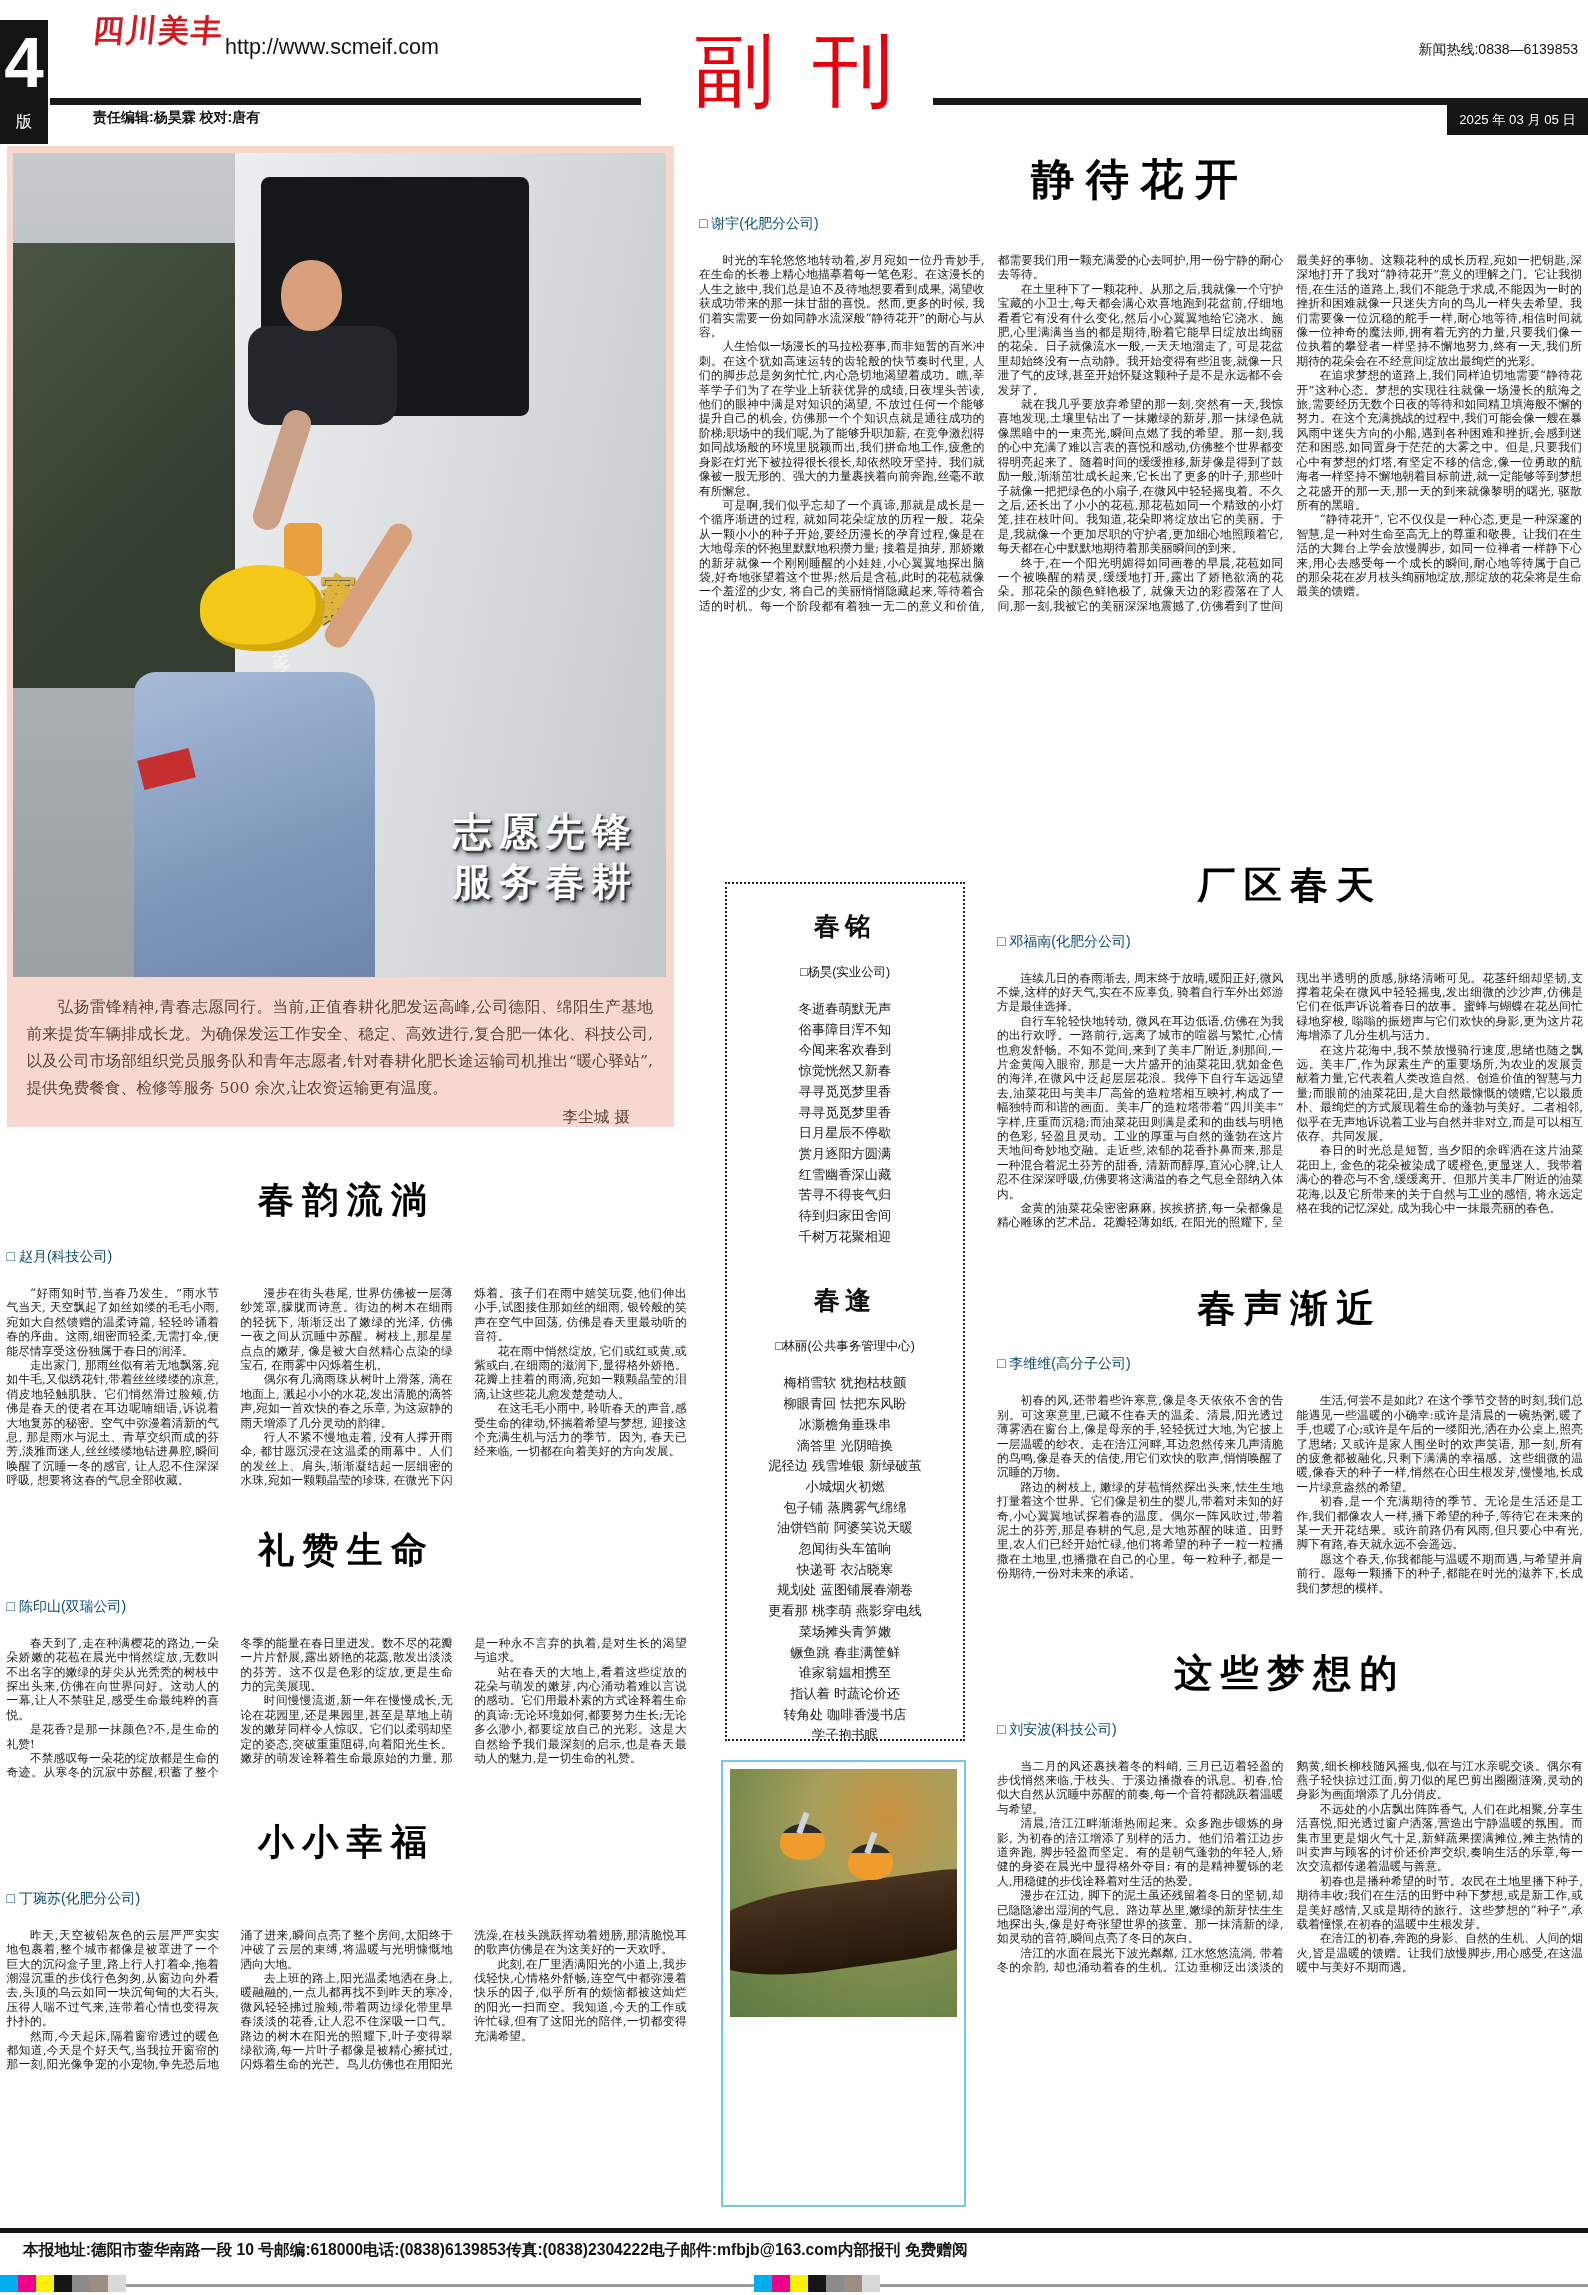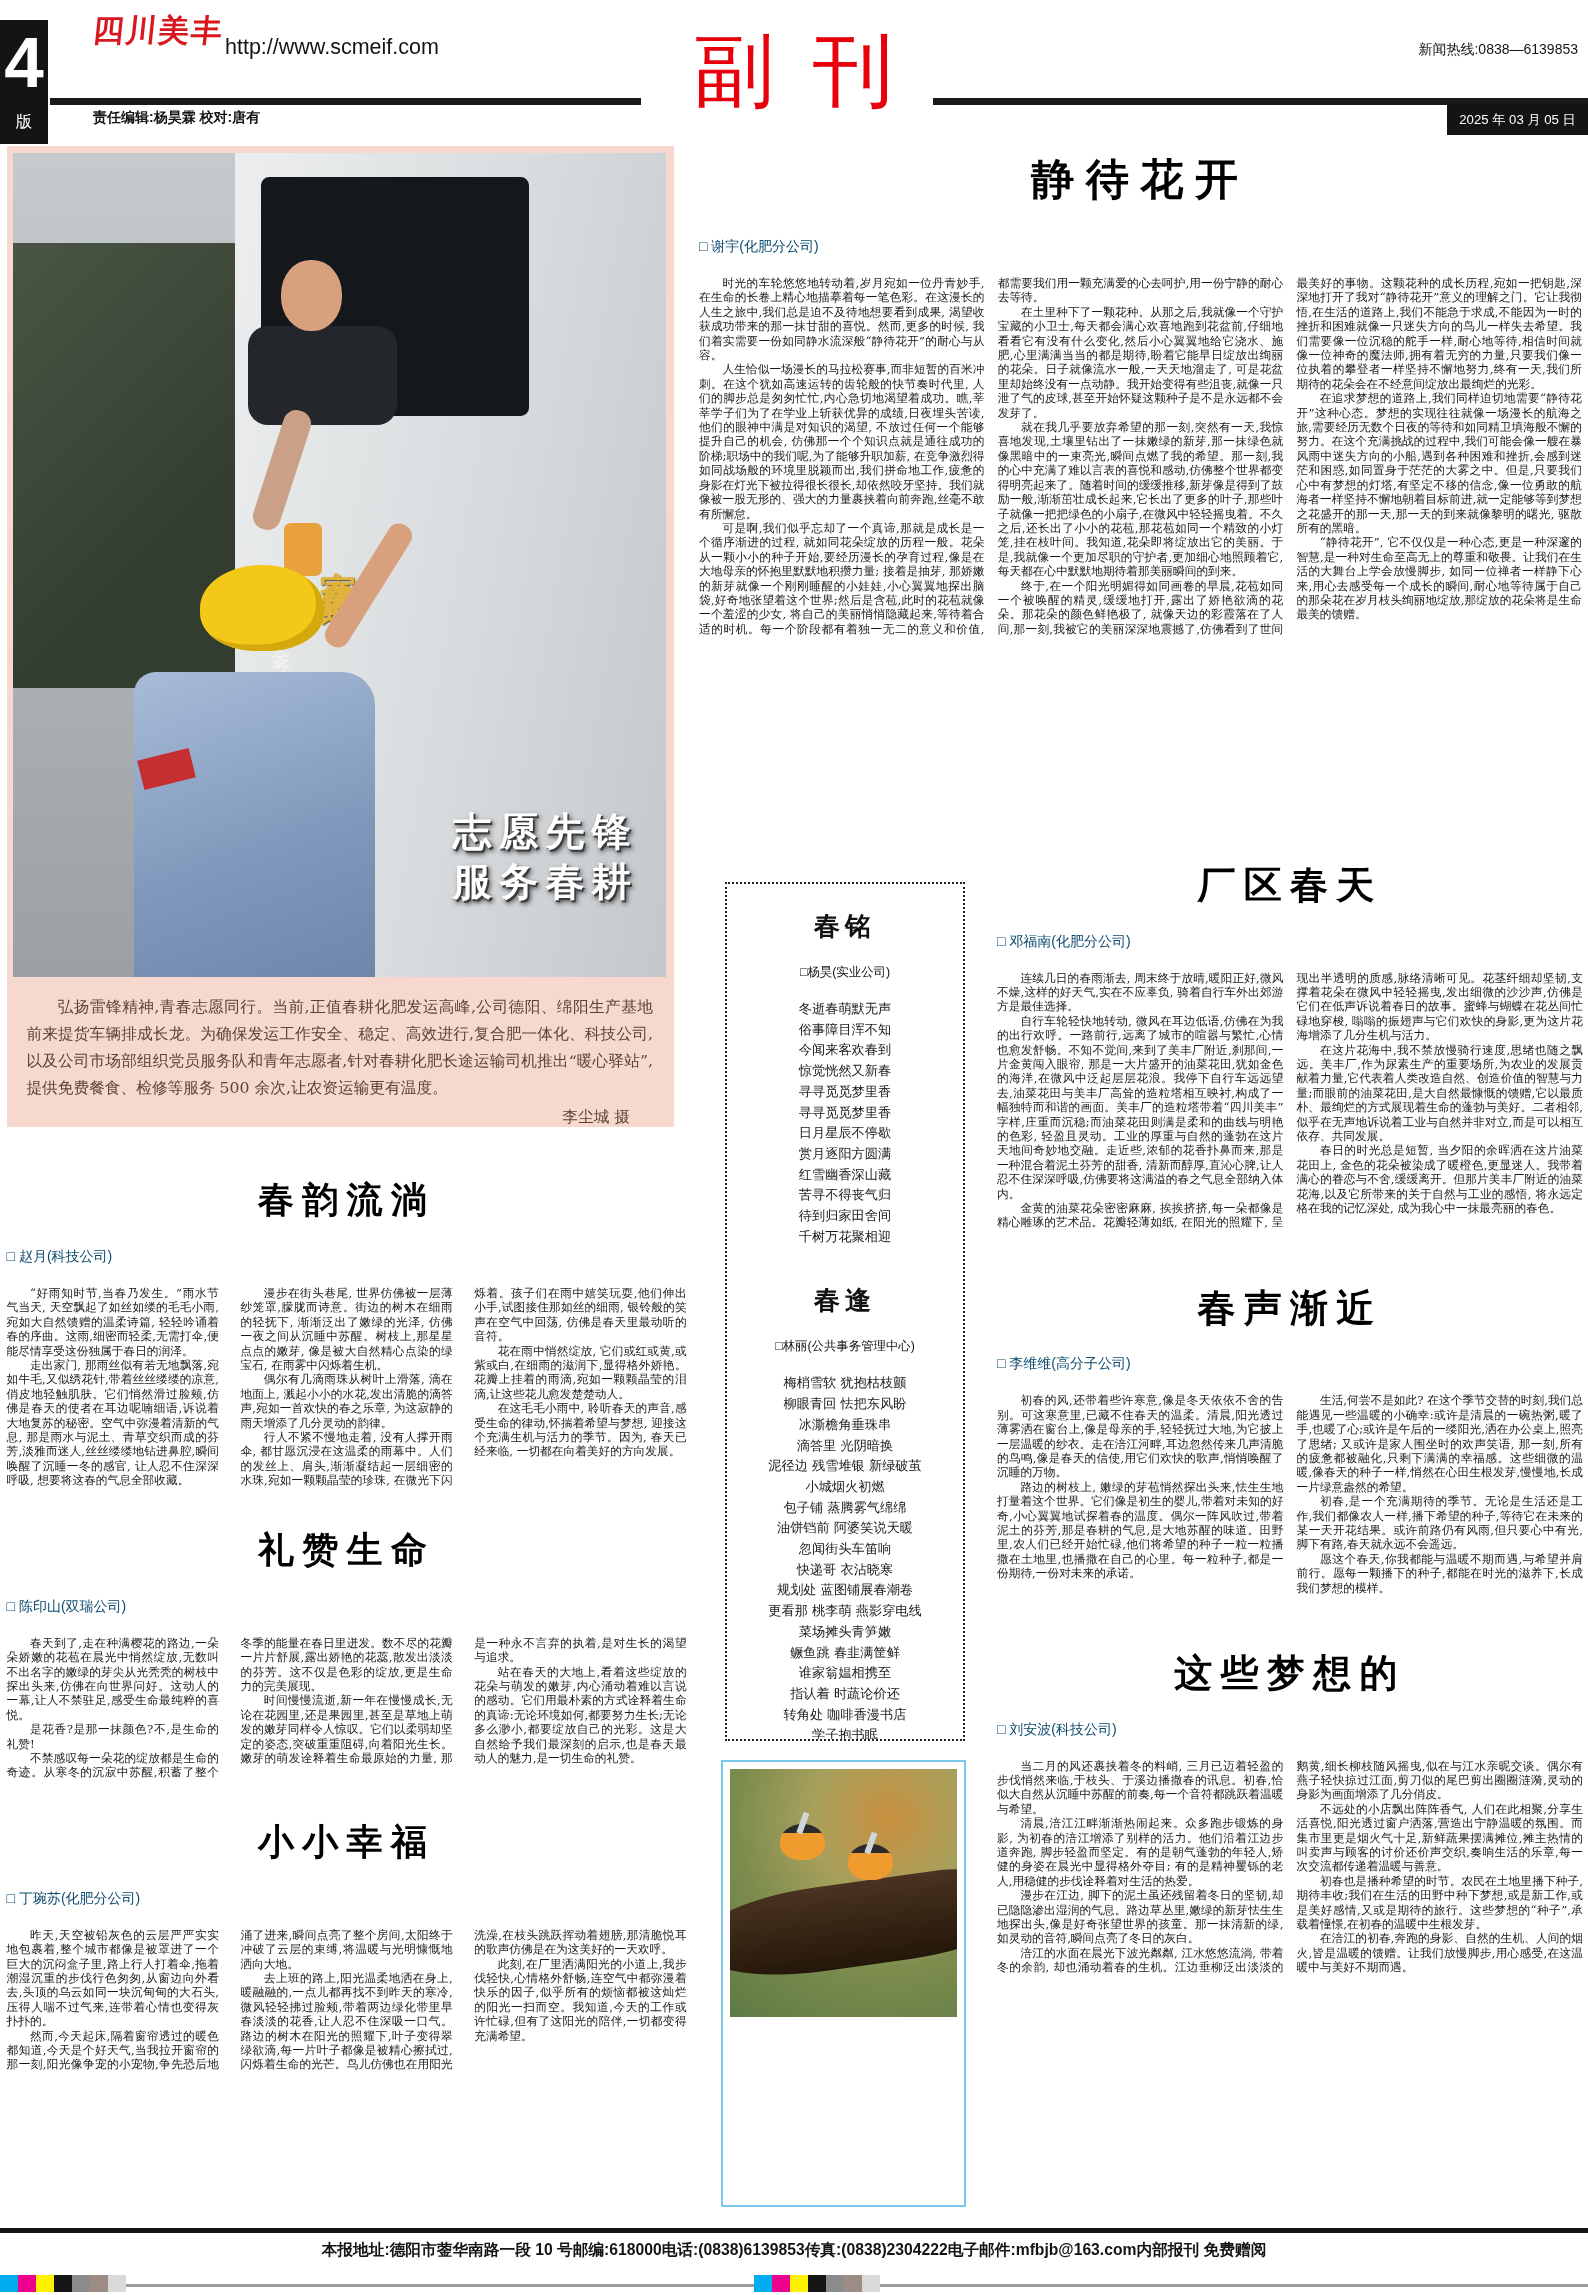--- a/index.html
+++ b/index.html
@@ -53,21 +53,21 @@
   .worker-arm{position:absolute;right:4%;top:-12%;width:25px;height:141px;background:#d9a07e;border-radius:11.6px;transform:rotate(32deg);}
   .overlay-title{position:absolute;right:28px;top:653px;text-align:right;color:#fff;
                  font-size:39px;font-weight:700;letter-spacing:7.4px;line-height:1.3;
                  text-shadow:1.7px 1.7px 0 #3a3a3a,2.5px 2.5px 5px rgba(0,0,0,.8);}
   .lead-caption{position:absolute;left:6.6px;top:837px;width:653px;padding:10px 13.2px 0 13.2px;box-sizing:border-box;
                 font-size:15.7px;line-height:27px;color:#5d4337;text-align:justify;}
   .lead-caption .cap-text{text-indent:2em;margin:0;}
   .lead-caption .cap-credit{text-align:right;margin:1.7px 23px 0 0;}
   
   .jd-block{position:absolute;left:699px;top:151px;width:883px;}
-  .jd-block .art-title{font-size:43px;letter-spacing:11.6px;margin-bottom:29px;}
+  .jd-block .art-title{font-size:43px;letter-spacing:11.6px;margin-bottom:6px;}
   .jd-block .art-author{margin-bottom:20px;}
   .jd-body{columns:3;column-gap:13.2px;}
   
   .poem-box{position:absolute;left:725px;top:882px;width:240px;height:859px;box-sizing:border-box;
             border:2.5px dotted #222;background:#fff;text-align:center;padding-top:25px;overflow:hidden;}
   .poem-title{font-size:26px;font-weight:700;letter-spacing:5px;margin:0 0 20px 0;}
   .poem-title.second{margin-top:36px;}
   .poem-author{font-family:"Liberation Sans",sans-serif;font-size:12.4px;margin-bottom:18px;}
   .poem-lines{font-size:13.2px;line-height:20.7px;color:#1a1a1a;}
   
@@ -100,21 +100,21 @@
   .sec-gap{margin-top:53px;}
   
   .bottom-left{position:absolute;left:6.6px;top:1151px;width:680px;}
   .bottom-left .art-title{font-size:36px;letter-spacing:8.3px;margin-bottom:23px;margin-top:25px;}
   .bottom-left .art-author{margin-bottom:20px;}
   .three-cols{columns:3;column-gap:21.5px;}
   .bl-gap{margin-top:38px;}
   
   .footer-bar{position:absolute;left:0;top:2228px;width:1588px;height:5px;background:#141414;}
   .footer-row{position:absolute;left:0;top:2240px;width:1588px;box-sizing:border-box;padding:0 23px;
-              display:flex;justify-content:center;font-family:"Liberation Sans",sans-serif;
+              display:flex;justify-content:flex-start;font-family:"Liberation Sans",sans-serif;
               font-size:15.7px;font-weight:700;color:#141414;}
   .reg-strip{position:absolute;left:0;top:2275px;width:1588px;height:20.7px;}
   .reg-line{position:absolute;left:124px;top:9px;width:1464px;height:2.5px;background:#9b9b9b;}
   .reg-cluster{position:absolute;top:0;display:flex;}
   .reg-cluster.c1{left:0;}
   .reg-cluster.c2{left:754px;}
   .reg-sq{width:18px;height:17.4px;}
 </style>
 </head>
 <body>

